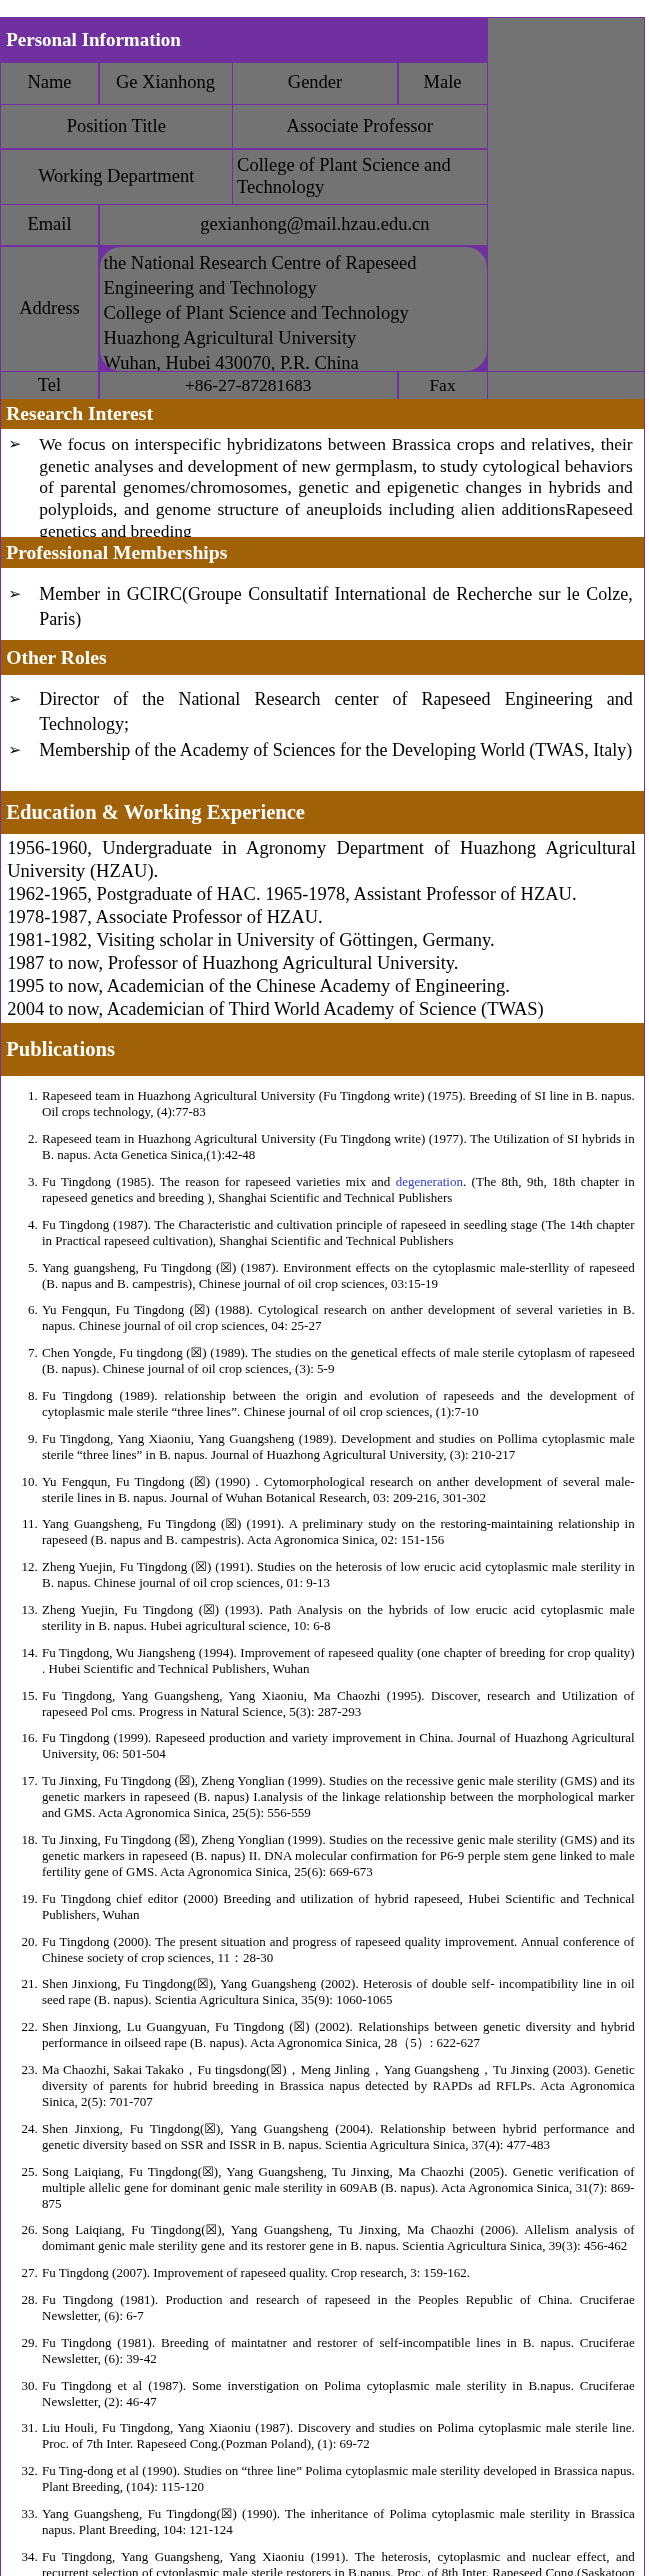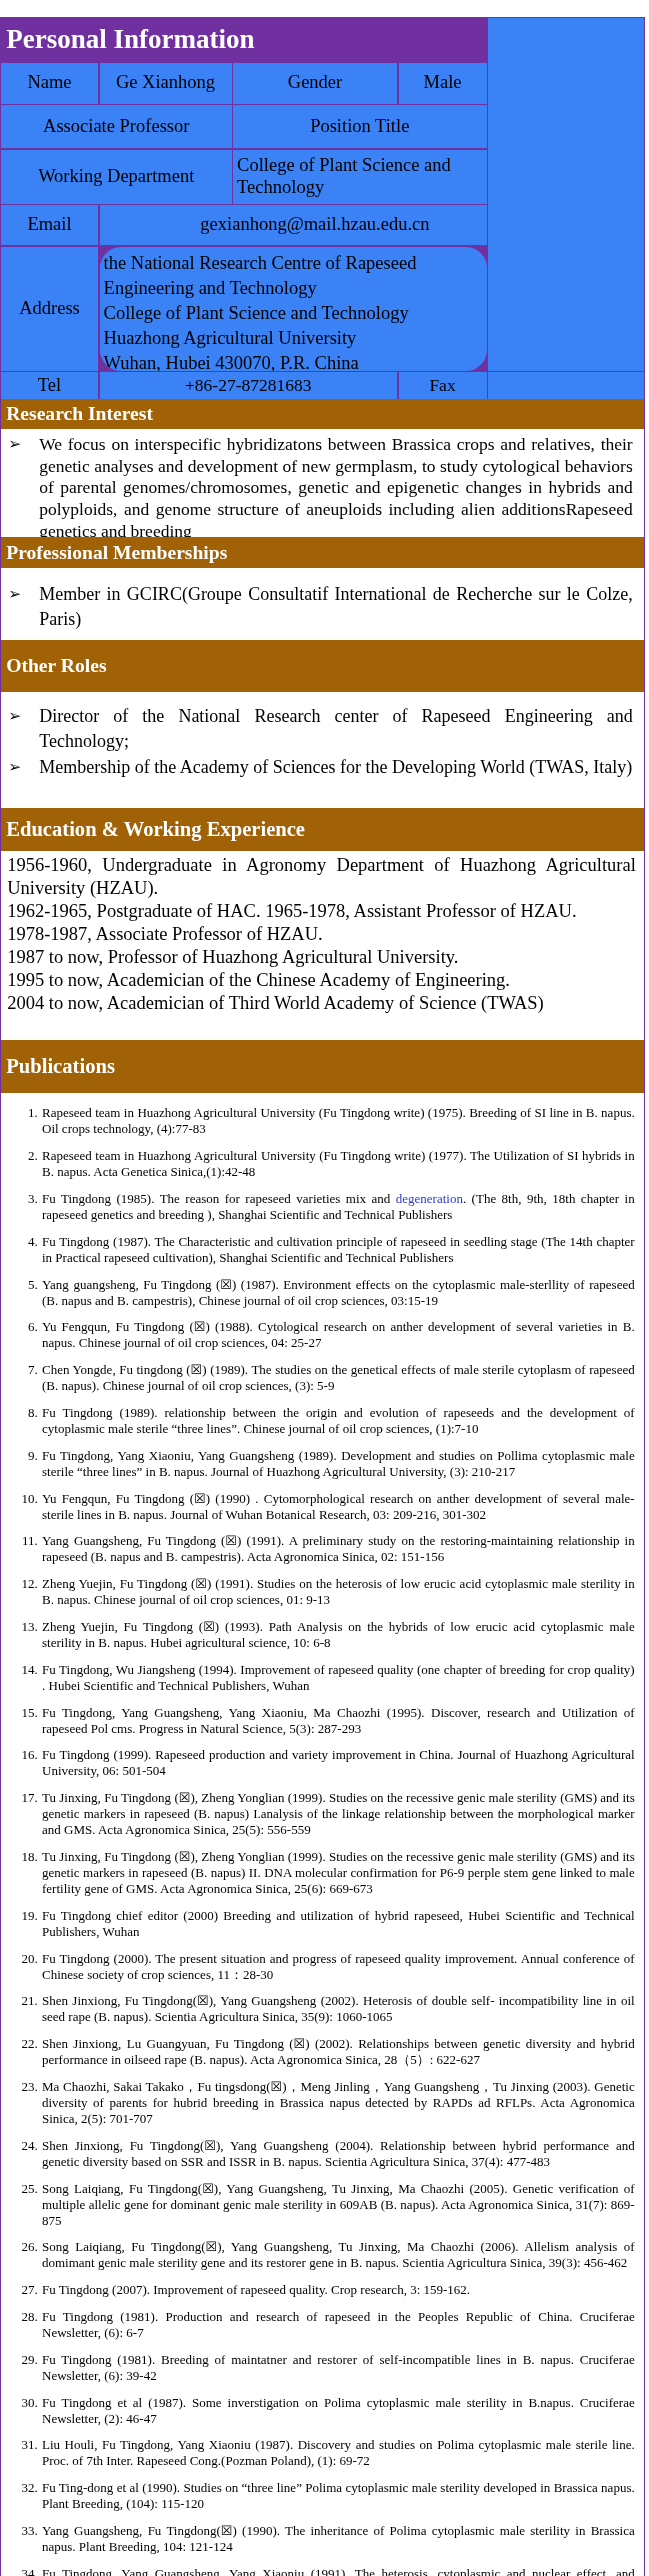--- a/index.html
+++ b/index.html
@@ -19,48 +19,48 @@
   }
 
   
   .pi-grid {
     display: grid;
     grid-template-columns: 97px 132px 164px 88px 1fr;
     grid-template-rows: 43px 41px 43px 54px 40px 124px 27px;
     gap: 1.5px;
     background: #7030A0; 
   }
-  .pi-grid > div { background: #3b82f6; overflow: hidden; }
+  .pi-grid > div { background: #737373; overflow: hidden; }
   .cell {
     display: flex; align-items: center; justify-content: center;
     text-align: center; font-size: 18.5px; line-height: 1.15; padding: 2.1px 4.1px;
   }
   .cell.left { justify-content: flex-start; text-align: left; }
   .pi-header {
     grid-column: 1 / 5;
     background: #7030A0 !important;
     color: #ffffff;
     display: flex; align-items: center;
-    font-size: 27px; font-weight: bold;
+    font-size: 19px; font-weight: bold;
     padding-left: 5.2px;
   }
   .pi-empty-col { grid-column: 5 / 6; grid-row: 1 / 7; }
   .span-2 { grid-column: span 2; }
   .addr-lines div { font-size: 18.5px; line-height: 25px; text-align: left; }
 
   
   .band {
     background: #a16207; color: #ffffff;
     display: flex; align-items: center;
     font-size: 21.6px; font-weight: bold;
     padding-left: 5.2px; overflow: hidden;
   }
   .band-research { height: 30px; font-size: 19.6px; }
   .band-memberships { height: 31px; font-size: 19.6px; }
-  .band-roles { height: 52px; font-size: 19.6px; }
+  .band-roles { height: 35px; font-size: 19.6px; }
   .band-edu { height: 43px; font-size: 20.6px; }
   .band-pub { height: 53px; font-size: 20.6px; }
 
   
   .arrow-block { overflow: hidden; padding: 5.2px 11.3px 0 6.2px; }
   .h-research { height: 108px; }
   .h-memberships { height: 72px; padding-top: 14.4px; }
   .h-roles { height: 116px; padding-top: 12.4px; }
   .arrow-block .arrow-item { display: flex; margin: 0 0 1px 0; }
   .arrow-block .bullet {
@@ -95,22 +95,22 @@
     <div class="pi-header">
       <span>Personal Information</span>
     </div>
     <div class="pi-empty-col"></div>
 
     <div class="cell">Name</div>
     <div class="cell">Ge Xianhong</div>
     <div class="cell">Gender</div>
     <div class="cell">Male</div>
 
+    <div class="cell span-2">Position Title</div>
     <div class="cell span-2">Associate Professor</div>
-    <div class="cell span-2">Position Title</div>
 
     <div class="cell span-2">Working Department</div>
     <div class="cell span-2 left">College of Plant Science and Technology</div>
 
     <div class="cell">Email</div>
     <div class="cell" style="grid-column: 2 / 5; padding-left: 48px;">gexianhong@mail.hzau.edu.cn</div>
 
     <div class="cell">Address</div>
     <div class="cell left addr-lines" style="grid-column: 2 / 5; display:block; padding-top:4.1px;border-radius:21px;">
         <div>the National Research Centre of Rapeseed</div>
@@ -160,20 +160,21 @@
       </div>
     </div>
 
   <div class="band band-edu">
     <span>Education &amp; Working Experience</span>
   </div>
   <div class="edu-content">
       <p>1956-1960, Undergraduate in Agronomy Department of Huazhong Agricultural University (HZAU).</p>
       <p>1962-1965, Postgraduate of HAC. 1965-1978, Assistant Professor of HZAU.</p>
       <p>1978-1987, Associate Professor of HZAU.</p>
+      <p>1981-1982, Visiting scholar in University of Göttingen, Germany.</p>
       <p>1987 to now, Professor of Huazhong Agricultural University.</p>
       <p>1995 to now, Academician of the Chinese Academy of Engineering.</p>
       <p>2004 to now, Academician of Third World Academy of Science (TWAS)</p>
     </div>
 
   <div class="band band-pub">
     <span>Publications</span>
   </div>
   <div class="pub-content">
     <ol>

